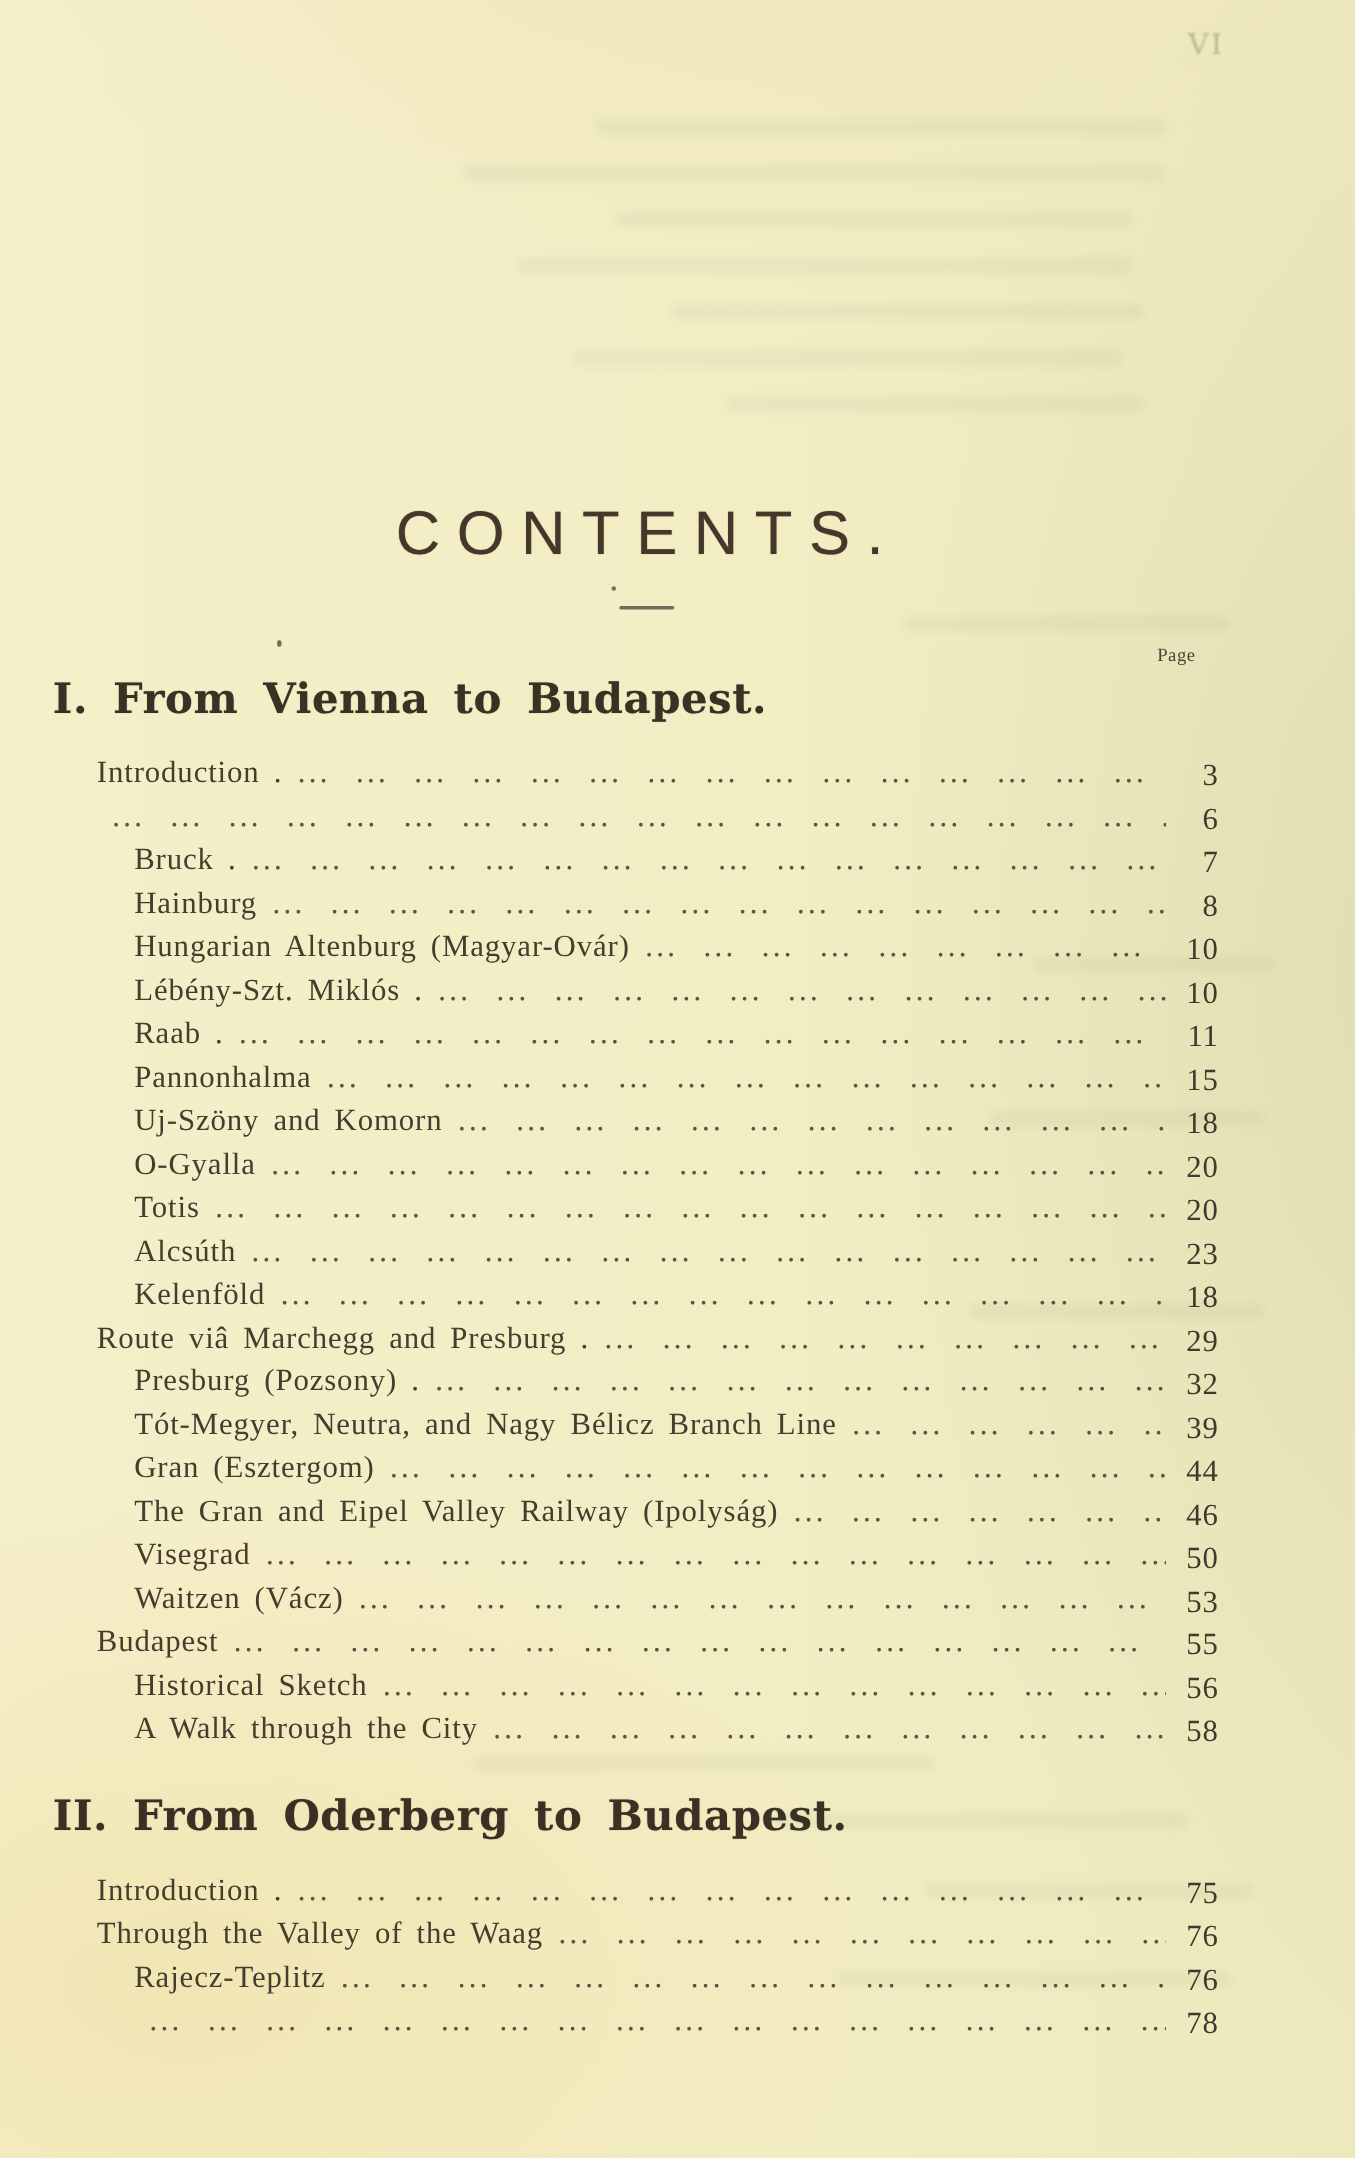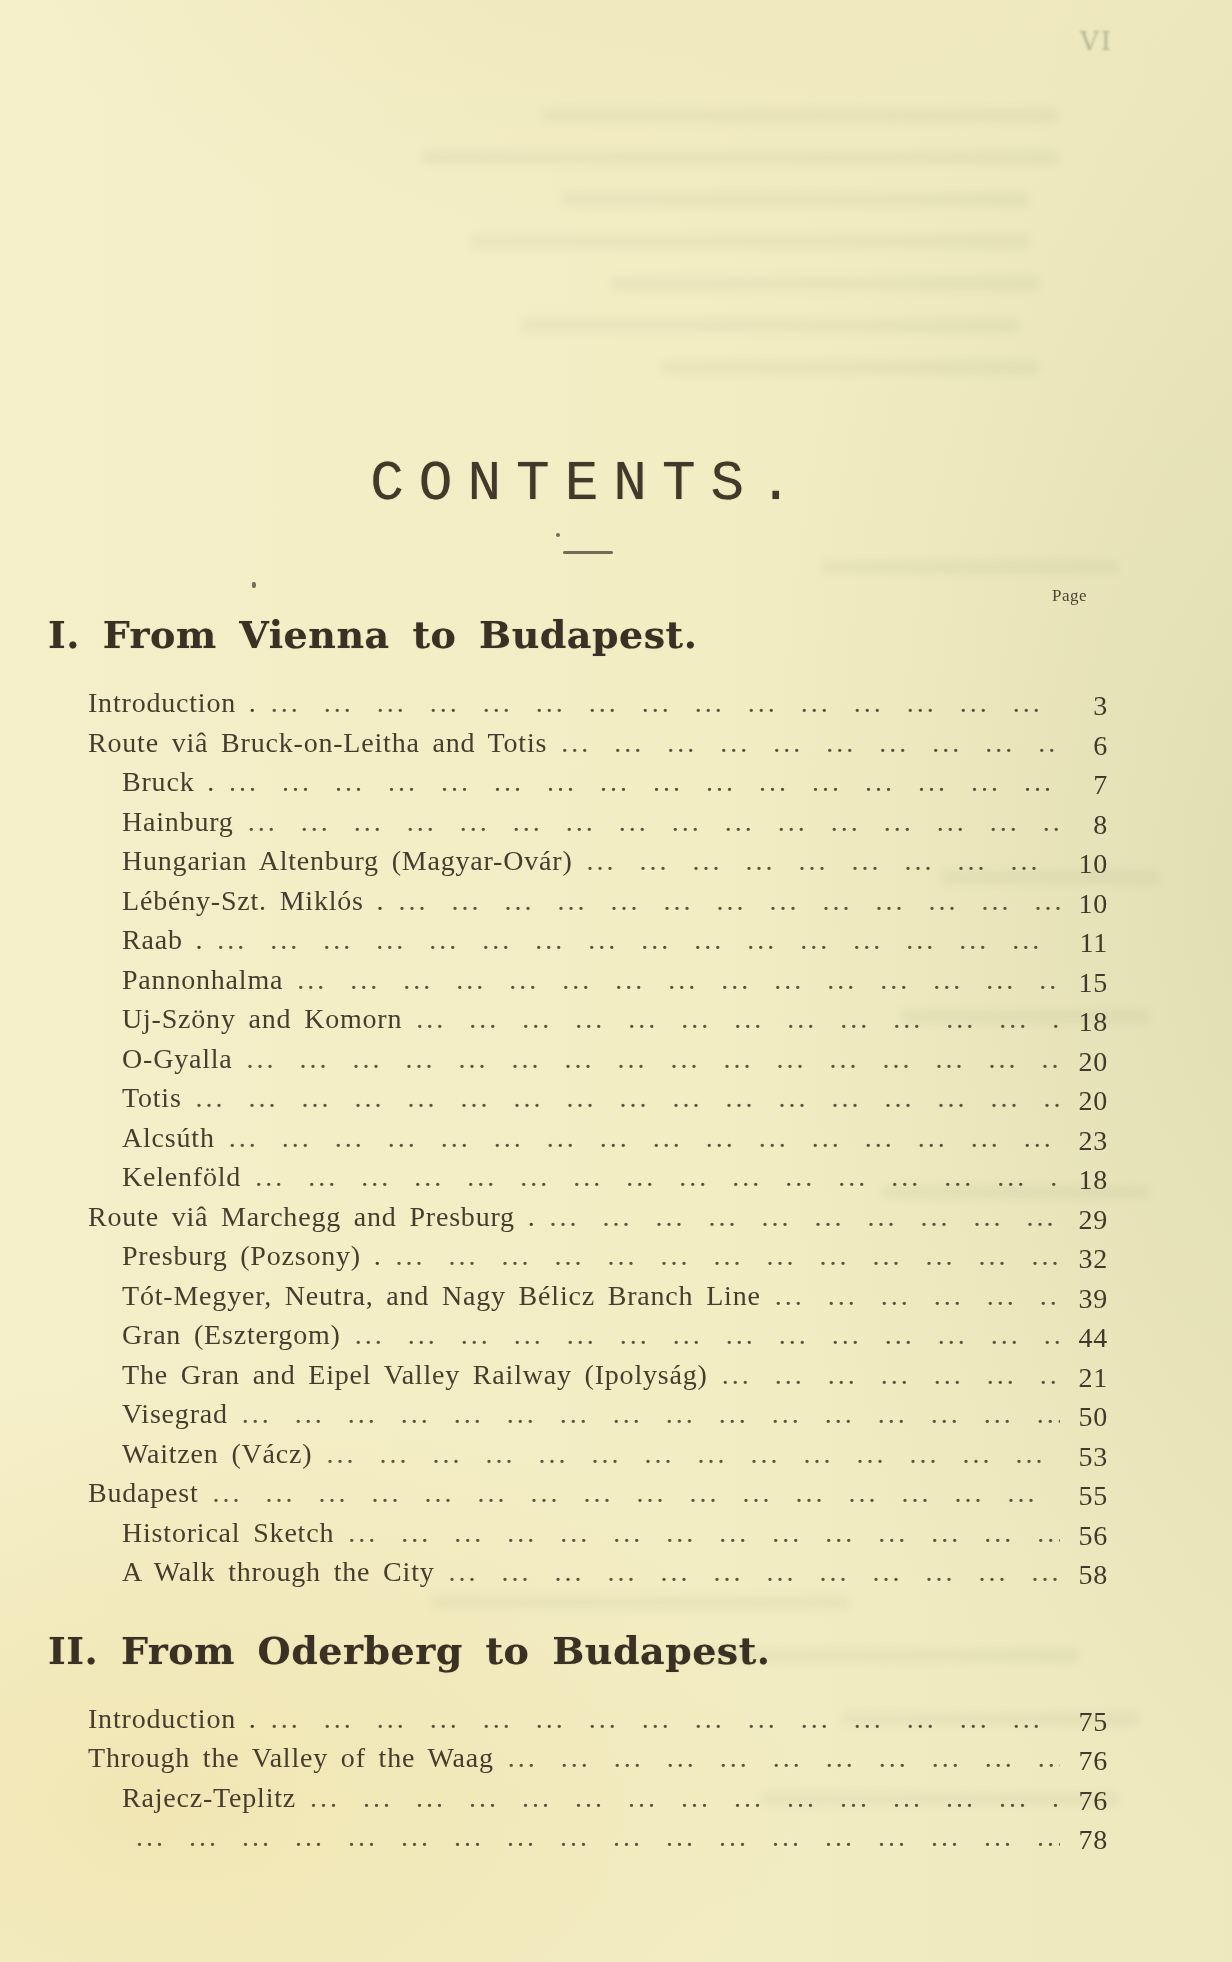--- a/index.html
+++ b/index.html
@@ -42,21 +42,21 @@
     color: #85926c;
     opacity: 0.55;
     filter: blur(1.2px);
     letter-spacing: 2px;
   }
   .title {
     position: absolute;
     top: 452px; left: 88px; width: 1002px;
     margin: 0;
     text-align: center;
-    font-family: Liberation Mono, monospace;
+    font-family: Liberation Sans, sans-serif;
     font-weight: normal;
     font-size: 56px;
     letter-spacing: 15px;
     color: #44382b;
     text-shadow: 0 0 1px rgba(62,50,36,0.55);
   }
   .title-rule {
     position: absolute;
     top: 551px; left: 563px;
     width: 50px; height: 3px;
@@ -157,21 +157,20 @@
   <section class="toc-section">
     <h2 class="section-heading">I. From Vienna to Budapest.</h2>
     <div class="entries">
   <div class="toc-row">
     <span class="toc-label">Introduction .</span>
     <span class="leader">... ... ... ... ... ... ... ... ... ... ... ... ... ... ... ... ... ... ... ... ... ... ... ... ... ... ... ... ... ...</span>
     <span class="pagenum">3</span>
   </div>
 
   <div class="toc-row">
-    <span class="toc-label">Route viâ Bruck-on-Leitha and Totis</span>
     <span class="leader">... ... ... ... ... ... ... ... ... ... ... ... ... ... ... ... ... ... ... ... ... ... ... ... ... ... ... ... ... ...</span>
     <span class="pagenum">6</span>
   </div>
 
   <div class="toc-row indented">
     <span class="toc-label">Bruck .</span>
     <span class="leader">... ... ... ... ... ... ... ... ... ... ... ... ... ... ... ... ... ... ... ... ... ... ... ... ... ... ... ... ... ...</span>
     <span class="pagenum">7</span>
   </div>
 
@@ -255,21 +254,21 @@
 
   <div class="toc-row indented">
     <span class="toc-label">Gran (Esztergom)</span>
     <span class="leader">... ... ... ... ... ... ... ... ... ... ... ... ... ... ... ... ... ... ... ... ... ... ... ... ... ... ... ... ... ...</span>
     <span class="pagenum">44</span>
   </div>
 
   <div class="toc-row indented">
     <span class="toc-label">The Gran and Eipel Valley Railway (Ipolyság)</span>
     <span class="leader">... ... ... ... ... ... ... ... ... ... ... ... ... ... ... ... ... ... ... ... ... ... ... ... ... ... ... ... ... ...</span>
-    <span class="pagenum">21</span>
+    <span class="pagenum">46</span>
   </div>
 
   <div class="toc-row indented">
     <span class="toc-label">Visegrad</span>
     <span class="leader">... ... ... ... ... ... ... ... ... ... ... ... ... ... ... ... ... ... ... ... ... ... ... ... ... ... ... ... ... ...</span>
     <span class="pagenum">50</span>
   </div>
 
   <div class="toc-row indented">
     <span class="toc-label">Waitzen (Vácz)</span>

